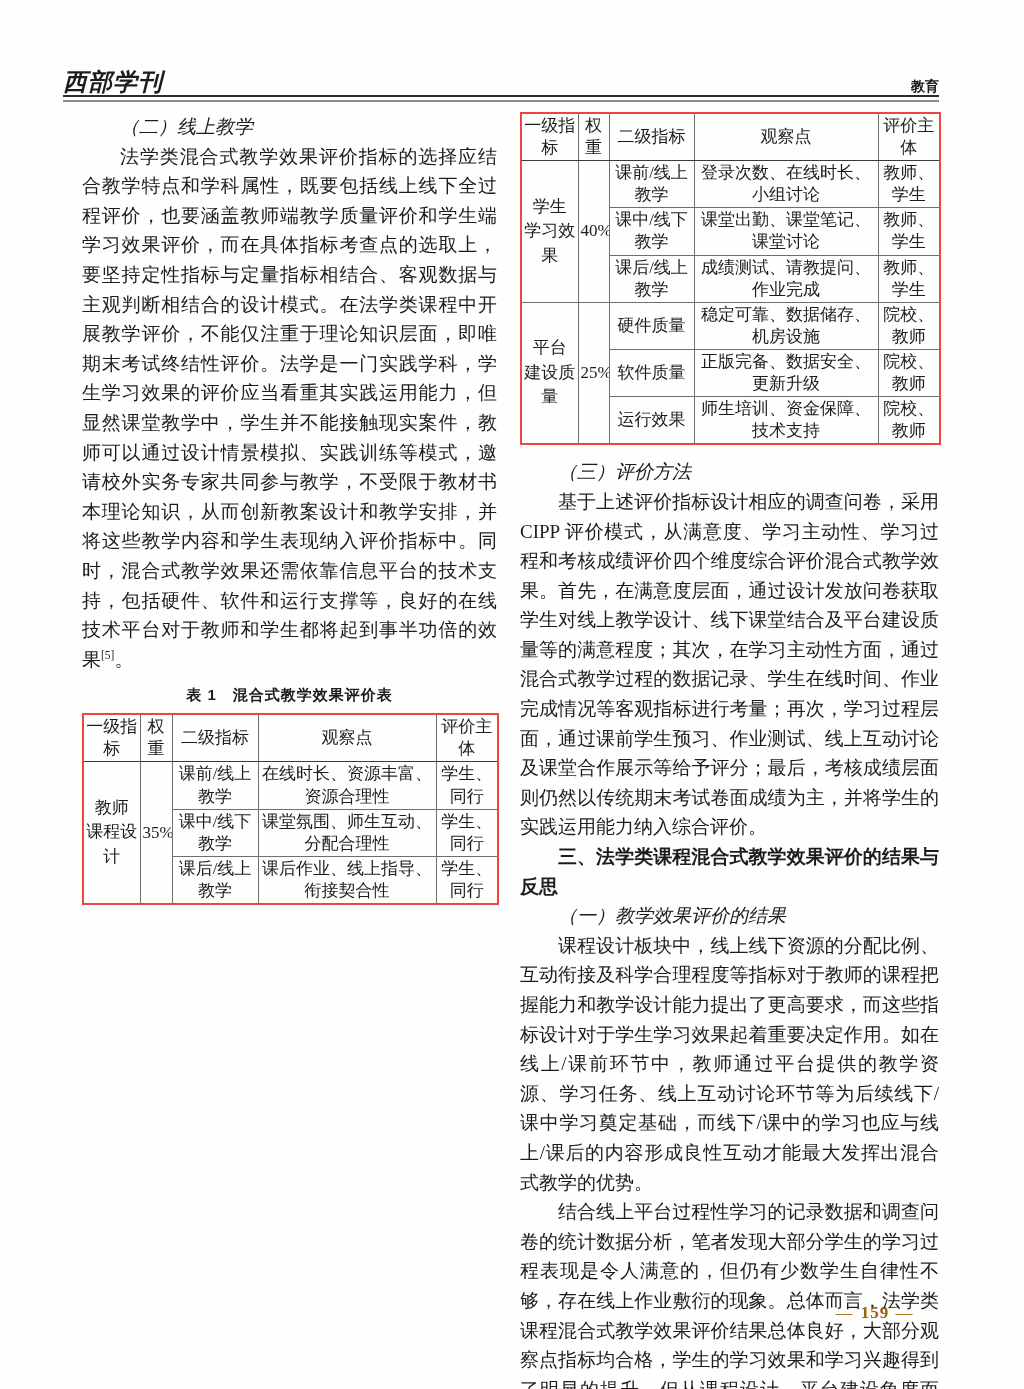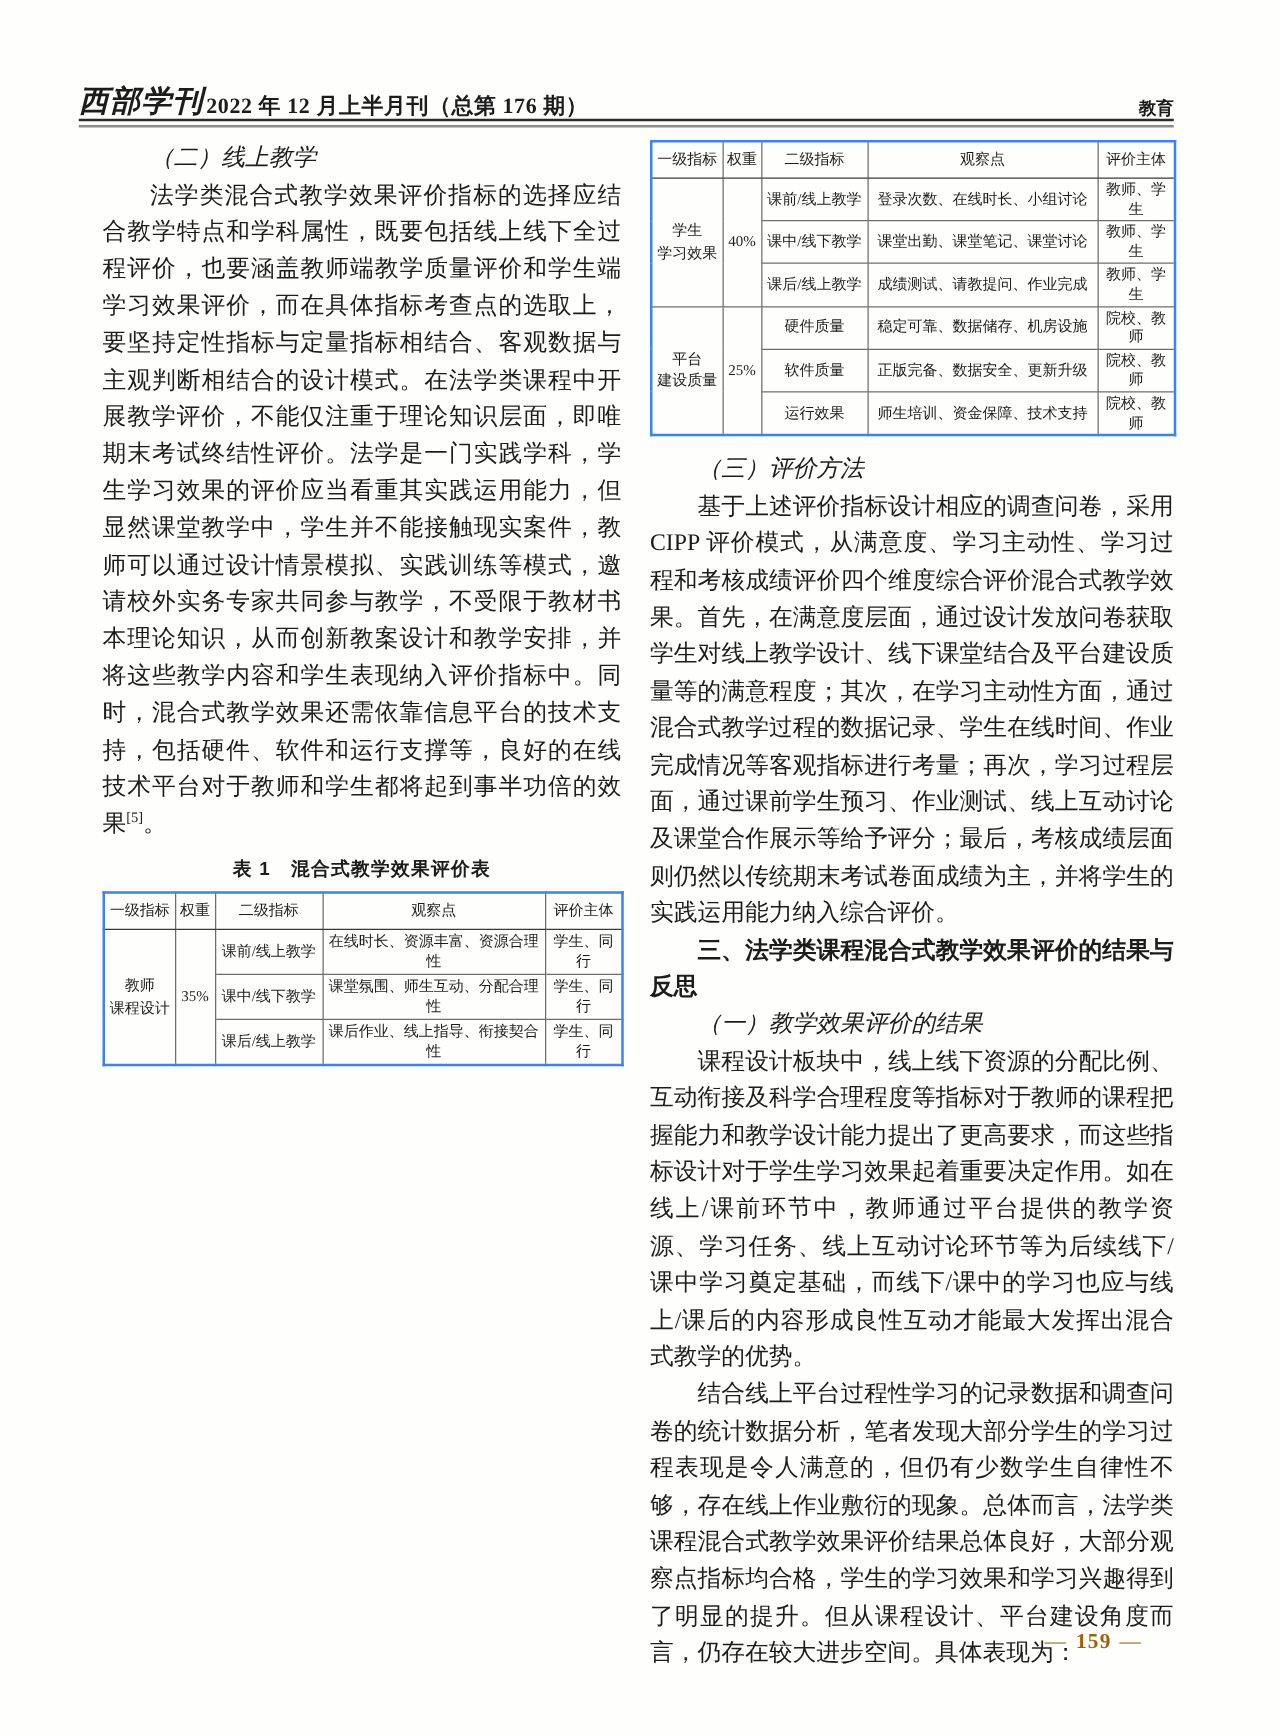--- a/index.html
+++ b/index.html
@@ -26,21 +26,21 @@
          text-indent:2em;word-break:break-all;}
   p.noindent{text-indent:0;}
   p.sub{font-style:italic;}
   p.head{font-family:"Liberation Sans","DejaVu Sans",sans-serif;font-weight:bold;}
   sup{font-size:11.5px;line-height:0;vertical-align:super;}
 
   
   .caption{font-family:"Liberation Sans","DejaVu Sans",sans-serif;font-weight:bold;
            font-size:15px;text-align:center;margin:12px 0 8px 0;letter-spacing:1px;}
   table.eval{width:100%;border-collapse:collapse;table-layout:fixed;
-             font-size:12px;line-height:1.3;border:2px solid #3b82f6;}
+             font-size:17px;line-height:1.3;border:2px solid #ef4444;}
   table.eval th,table.eval td{border:1px solid #6e6e6e;text-align:center;
              padding:1px 2px;font-weight:normal;overflow:hidden;}
   table.eval thead th{height:26px;border-bottom:1.4px solid #3a3a3a;}
   table.eval td{height:31px;}
   table.t-left td{height:33px;}
   table.eval tr.gs td{border-top:1.4px solid #3a3a3a;}
   td.grp div{line-height:1.45;}
   .rt-wrap{margin-bottom:12px;}
 
   
@@ -49,21 +49,20 @@
   .footer .num{font-weight:bold;letter-spacing:1px;}
 </style>
 </head>
 <body>
 
 <div class="page">
 
   <div class="hdr">
     <div class="hdr-left">
       <span class="logo">西部学刊</span>
-      <span class="issue">2022 年 12 月上半月刊（总第 176 期）</span>
     </div>
     <div class="section">教育</div>
   </div>
   <div class="rule"></div>
 
   <div class="col col-left">
     <p class="sub">（二）线上教学</p>
     <p><span>法学类混合式教学效果评价指标的选择应结合教学特点和学科属性，既要包括线上线下全过程评价，也要涵盖教师端教学质量评价和学生端学习效果评价，而在具体指标考查点的选取上，要坚持定性指标与定量指标相结合、客观数据与主观判断相结合的设计模式。在法学类课程中开展教学评价，不能仅注重于理论知识层面，即唯期末考试终结性评价。法学是一门实践学科，学生学习效果的评价应当看重其实践运用能力，但显然课堂教学中，学生并不能接触现实案件，教师可以通过设计情景模拟、实践训练等模式，邀请校外实务专家共同参与教学，不受限于教材书本理论知识，从而创新教案设计和教学安排，并将这些教学内容和学生表现纳入评价指标中。同时，混合式教学效果还需依靠信息平台的技术支持，包括硬件、软件和运行支撑等，良好的在线技术平台对于教师和学生都将起到事半功倍的效果</span><sup>[5]</sup><span>。</span></p>
 
     <div class="caption">表 1　混合式教学效果评价表</div>

